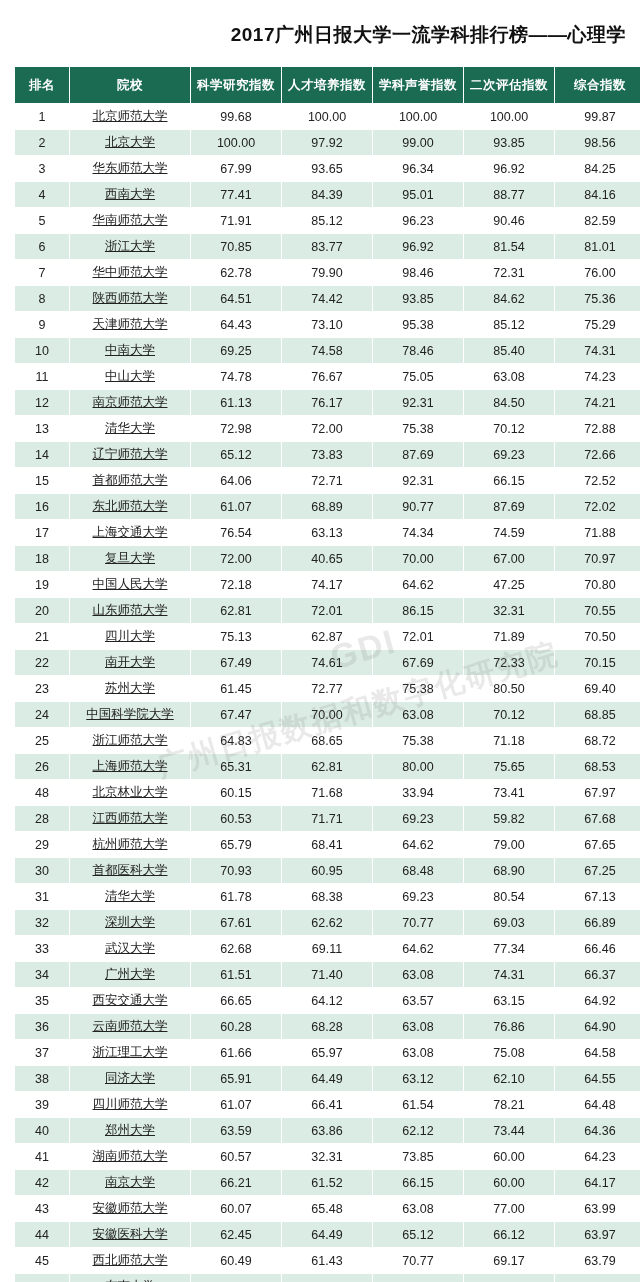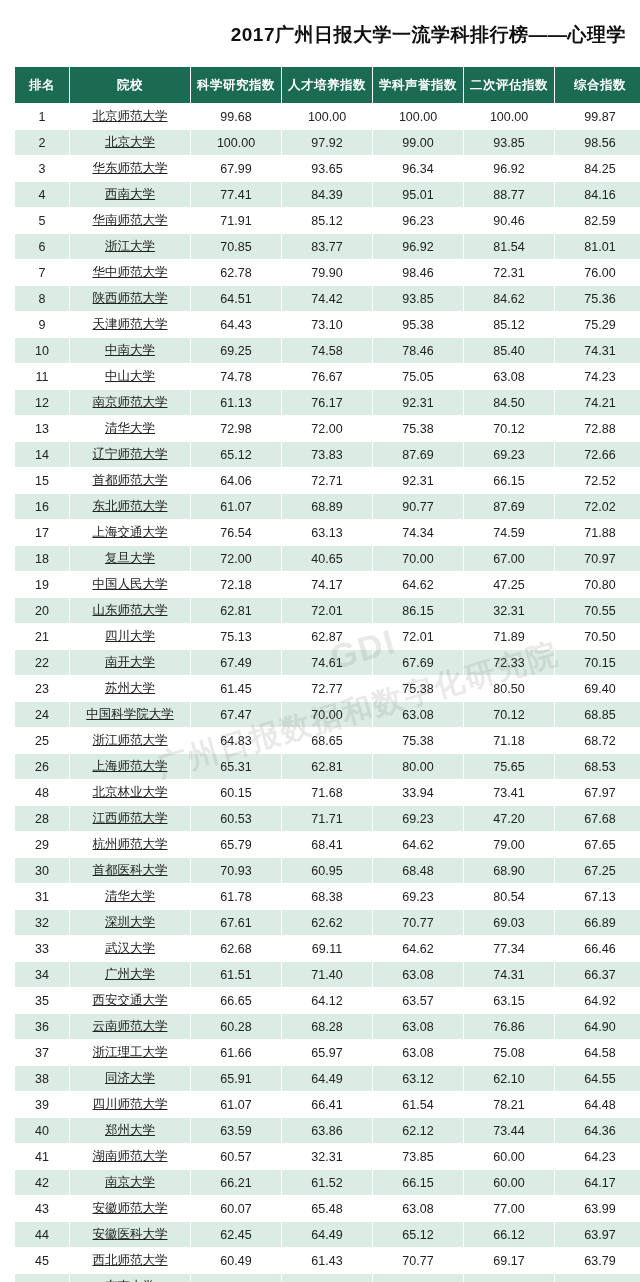--- a/index.html
+++ b/index.html
@@ -351,21 +351,21 @@
           <td class="col-num">33.94</td>
           <td class="col-num">73.41</td>
           <td class="col-num">67.97</td>
         </tr>
         <tr class="even">
           <td class="col-rank">28</td>
           <td class="col-school">江西师范大学</td>
           <td class="col-num">60.53</td>
           <td class="col-num">71.71</td>
           <td class="col-num">69.23</td>
-          <td class="col-num">47.20</td>
+          <td class="col-num">59.82</td>
           <td class="col-num">67.68</td>
         </tr>
         <tr class="odd">
           <td class="col-rank">29</td>
           <td class="col-school">杭州师范大学</td>
           <td class="col-num">65.79</td>
           <td class="col-num">68.41</td>
           <td class="col-num">64.62</td>
           <td class="col-num">79.00</td>
           <td class="col-num">67.65</td>

